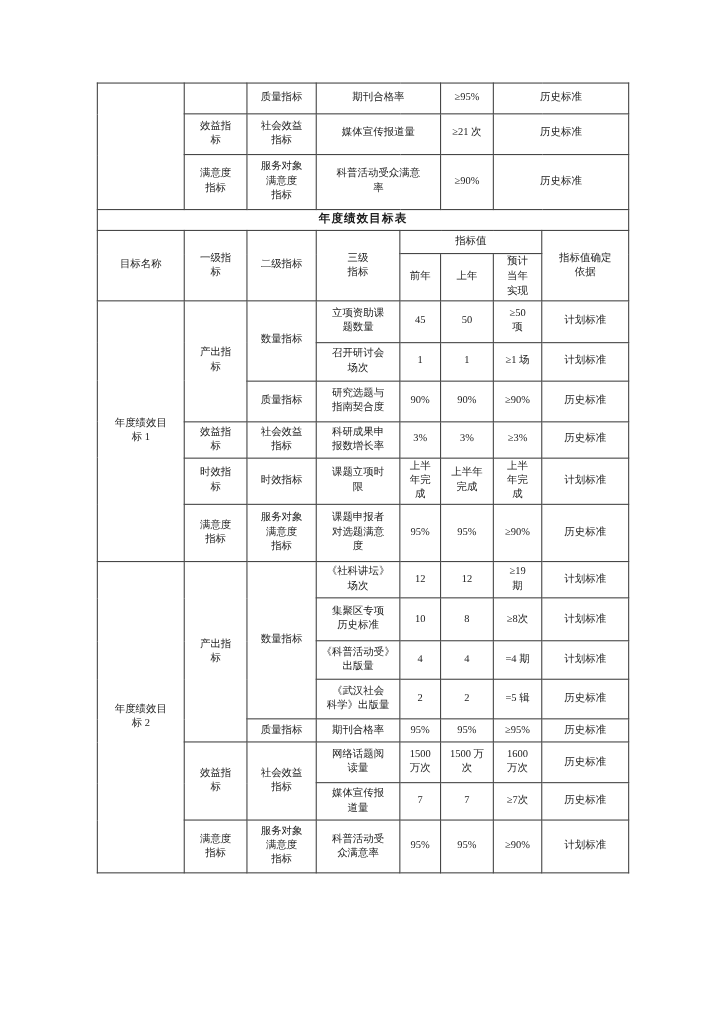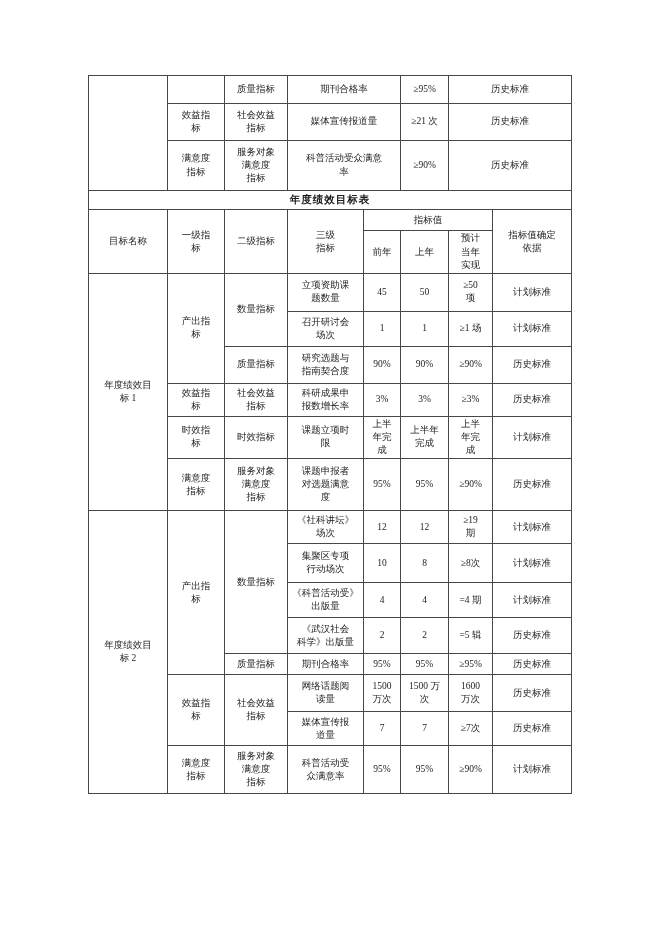--- a/index.html
+++ b/index.html
@@ -189,21 +189,21 @@
       <td>《社科讲坛》
 场次</td>
       <td>12</td>
       <td>12</td>
       <td>≥19
 期</td>
       <td>计划标准</td>
     </tr>
     <tr style="height:39px">
       <td>集聚区专项
-行动场次</td>
+历史标准</td>
       <td>10</td>
       <td>8</td>
       <td>≥8次</td>
       <td>计划标准</td>
     </tr>
     <tr style="height:35px">
       <td>《科普活动受》
 出版量</td>
       <td>4</td>
       <td>4</td>

